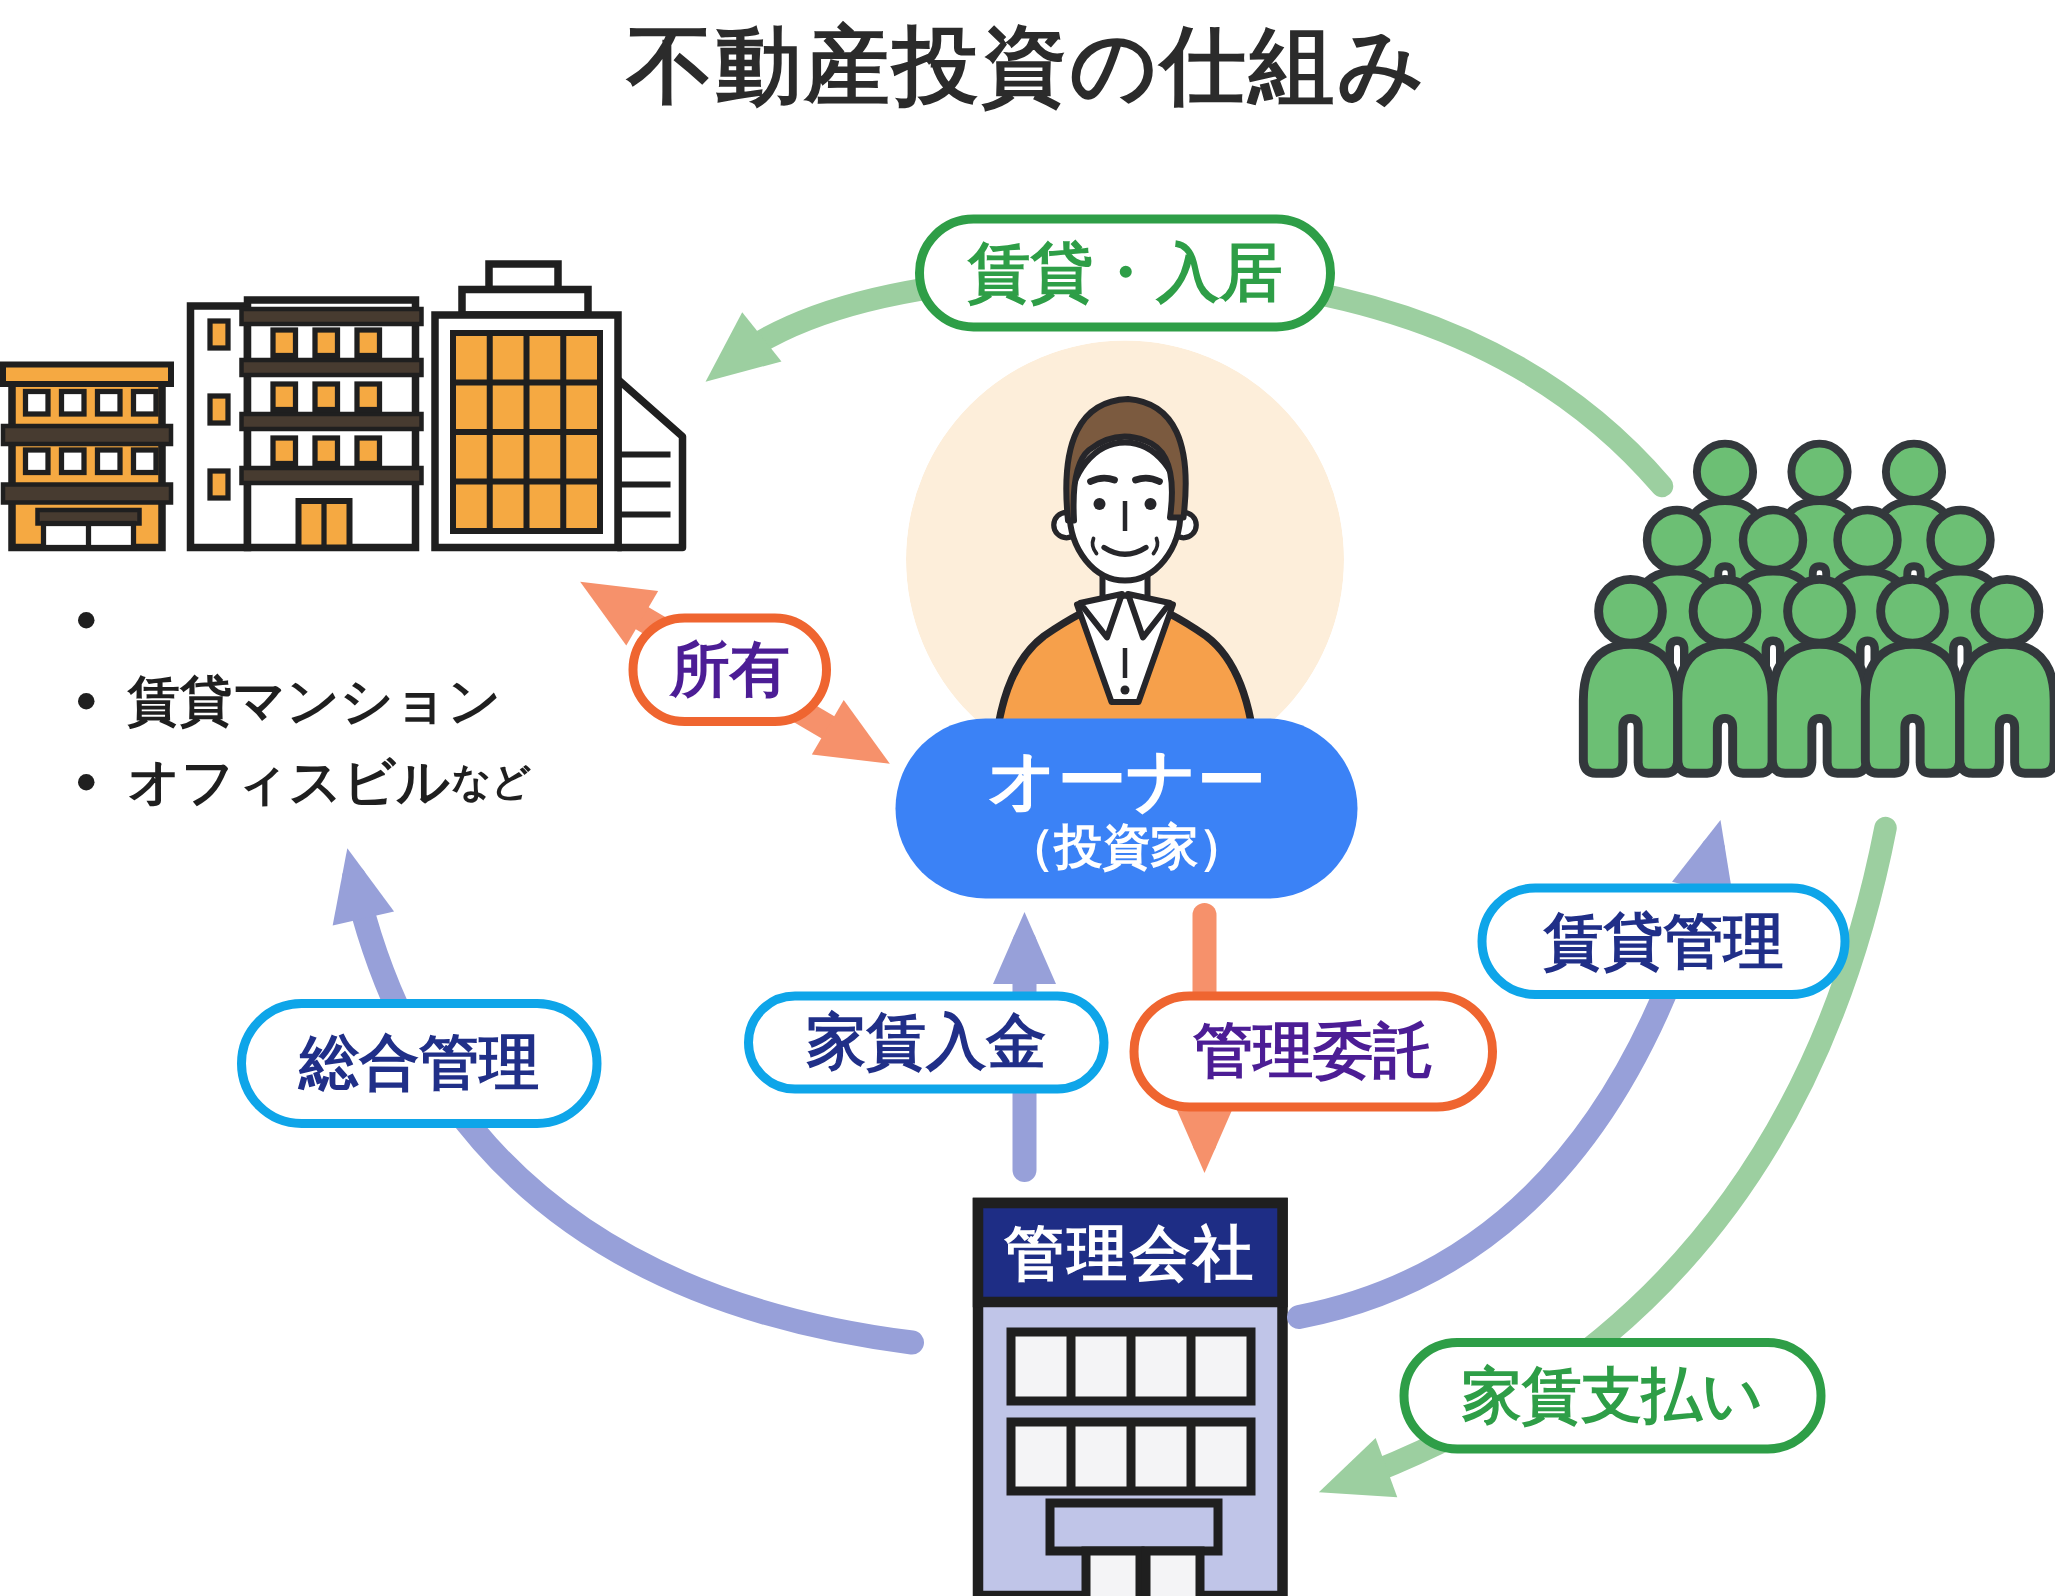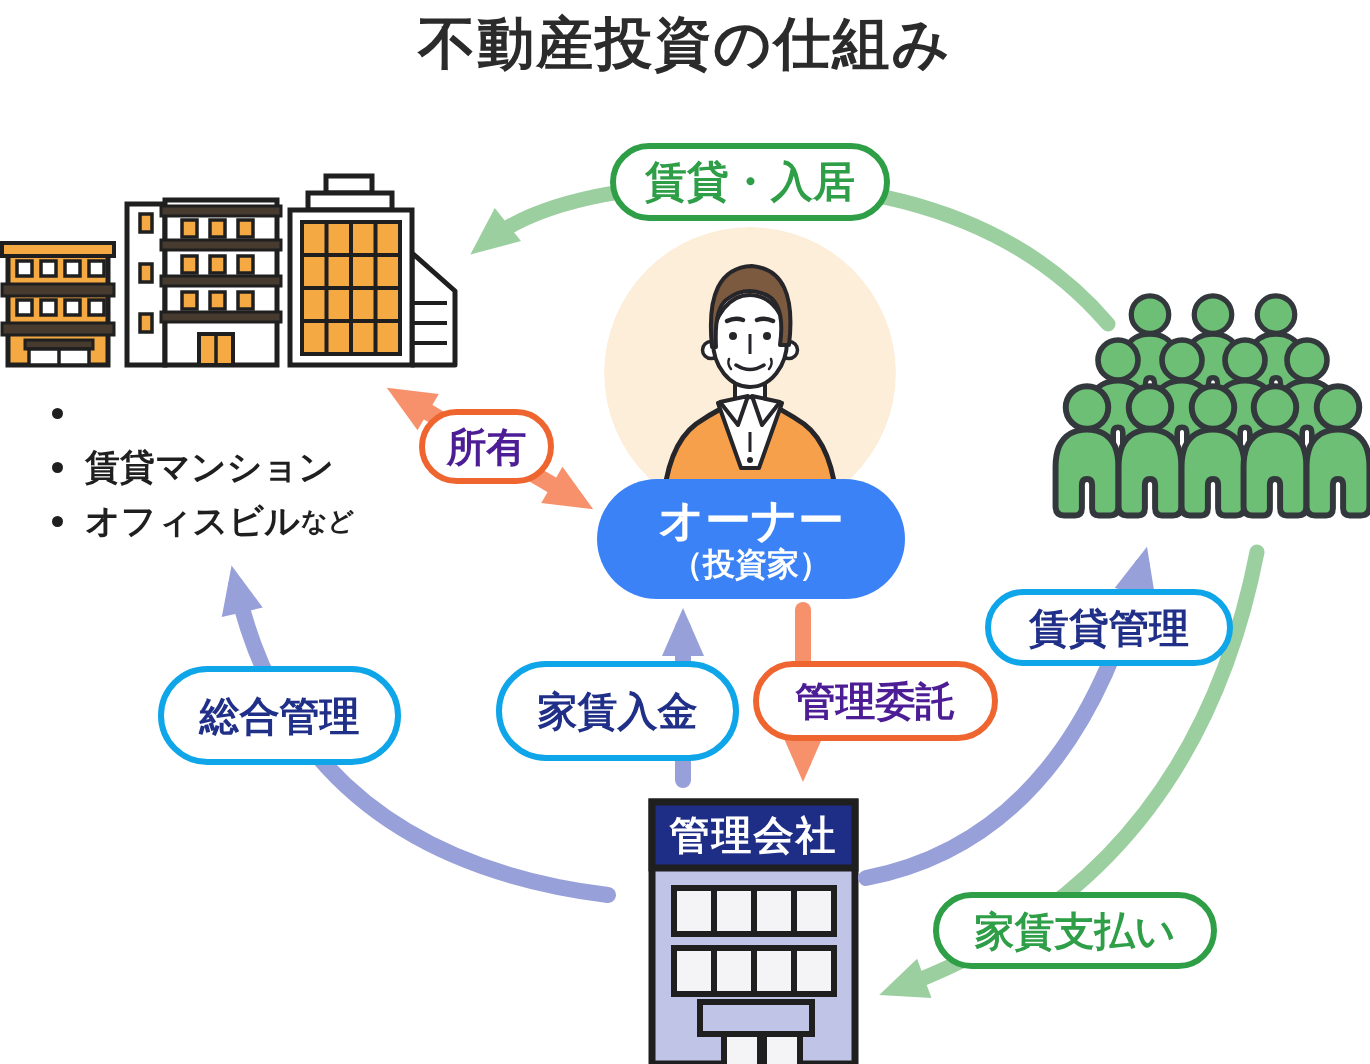--- a/index.html
+++ b/index.html
@@ -25,22 +25,22 @@
   .pill-navy{border:6px solid #0ea5e9;color:#202f88;}
   .pill-orange{border:6px solid #ef6530;color:#4c1d95;}
   .rental-pill{left:610px;top:143px;width:280px;height:78px;font-size:42px;}
   .ownership-pill{left:419px;top:409px;width:135px;height:75px;font-size:40px;}
   .owner-pill{
     left:597px;top:479px;width:308px;height:120px;background:#3b82f6;color:#fff;
     flex-direction:column;line-height:1.12;text-align:right;
   }
   .owner-main{font-size:46px;font-weight:bold;}
   .owner-sub{font-size:32px;font-weight:bold;}
-  .sogo-pill{left:158px;top:666px;width:243px;height:99px;font-size:40px;}
-  .nyukin-pill{left:496px;top:661px;width:243px;height:100px;font-size:40px;}
+  .sogo-pill{left:158px;top:666px;width:243px;height:86px;font-size:40px;}
+  .nyukin-pill{left:496px;top:661px;width:243px;height:68px;font-size:40px;}
   .itaku-pill{left:753px;top:661px;width:245px;height:80px;font-size:40px;}
   .chintai-pill{left:985px;top:589px;width:248px;height:77px;font-size:40px;}
   .shiharai-pill{left:933px;top:892px;width:284px;height:77px;font-size:40px;}
   .mgmt-sign{
     position:absolute;z-index:2;left:652px;top:802px;width:203px;height:66px;
     display:flex;align-items:center;justify-content:center;
     color:#fff;font-size:40px;font-weight:bold;letter-spacing:2px;
   }
 </style>
 </head>

